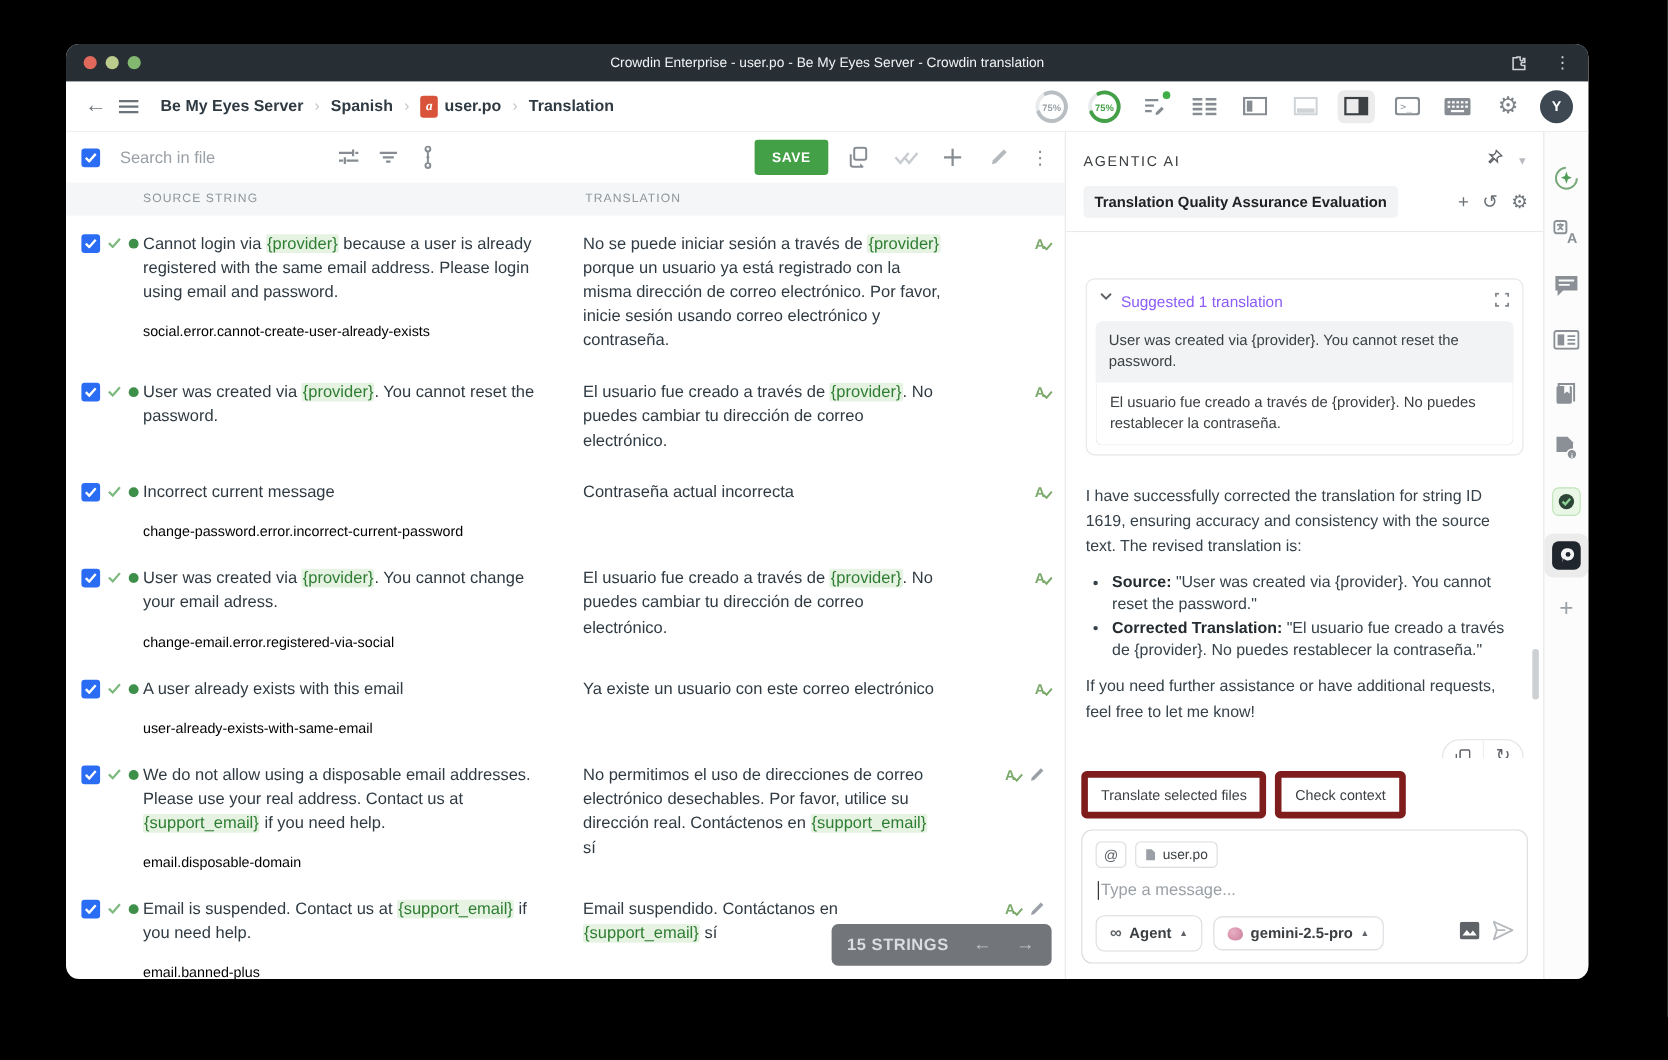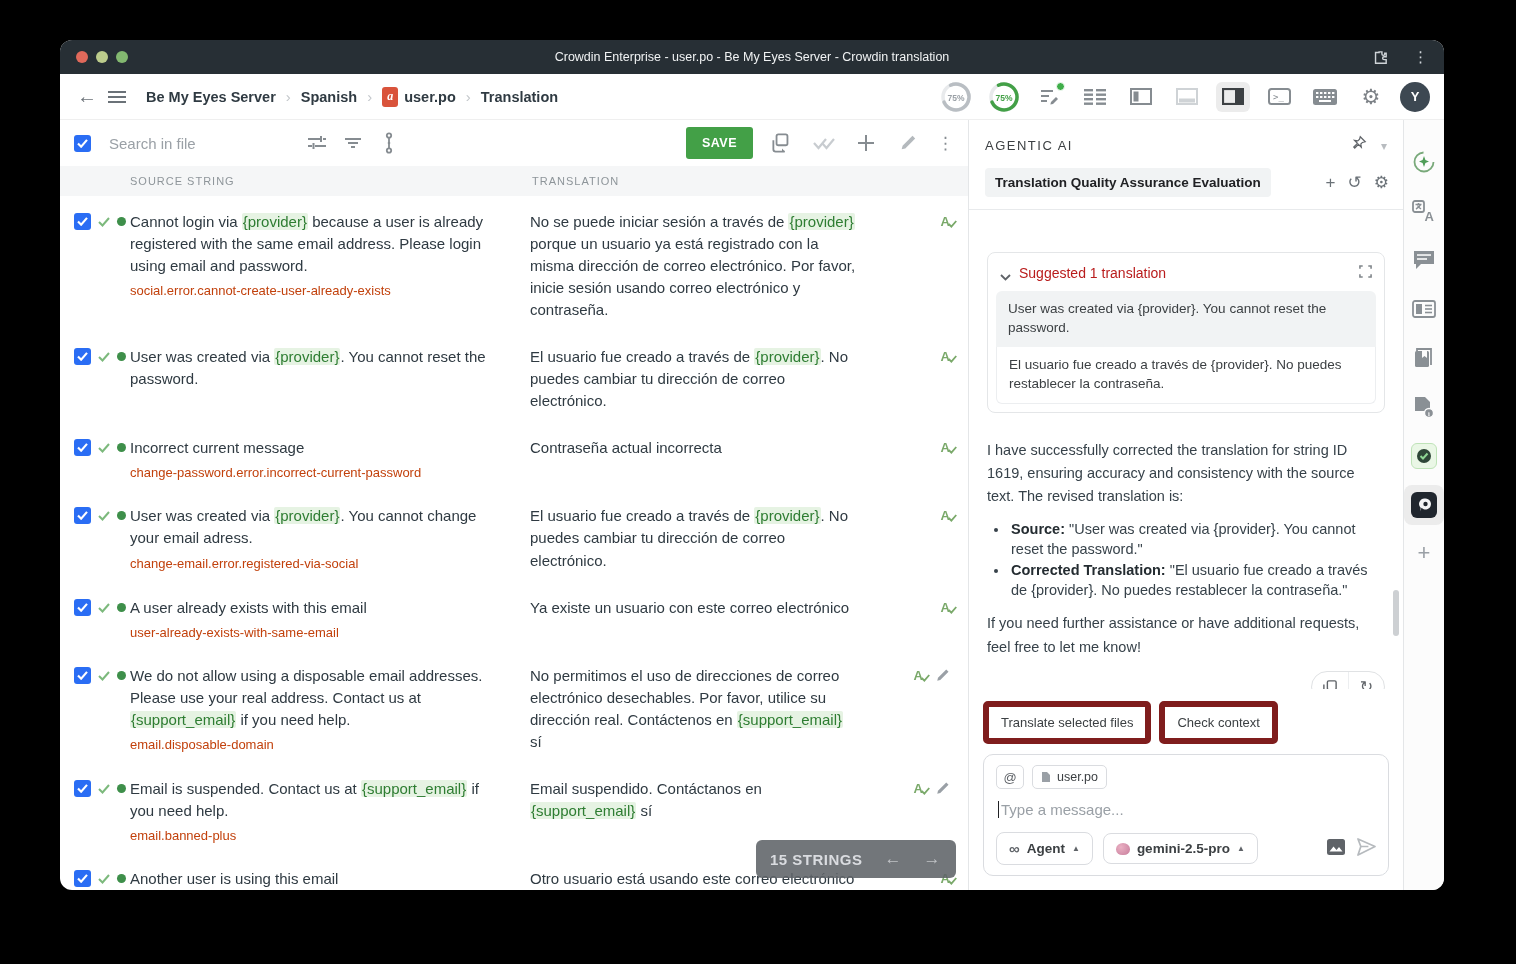--- a/index.html
+++ b/index.html
@@ -50,21 +50,21 @@
   .thead { height:30px; background:#f5f6f7; display:grid; grid-template-columns:70px 400px 1fr 84px; align-items:center; font-size:11px; letter-spacing:1px; color:#8e959a; flex:none; }
   .thead .h1 { grid-column:2; } .thead .h2 { grid-column:3; padding-left:2px; }
 
   .rows { flex:1; overflow:hidden; }
   .row { display:grid; grid-template-columns:70px 400px 1fr 84px; padding:15px 0 10px 0; }
   .ctl { display:flex; align-items:flex-start; gap:7px; padding-left:14px; padding-top:2px; }
   .st-check { color:#7cb97c; }
   .dot { width:9px; height:9px; border-radius:50%; background:#3e8f4a; margin-top:4px; }
   .cell-txt { font-size:15px; color:#2f3a42; line-height:1.47; padding-right:28px; }
   .ph { color:#2e7d32; background:#e6f3e3; border-radius:2px; padding:0 1px; }
-  .key { font-size:13px; color:#c2410c; margin-top:6px; }
+  .key { font-size:13px; color:#000000; margin-top:16px; }
   .act { display:flex; align-items:flex-start; justify-content:flex-end; gap:12px; padding-right:18px; padding-top:3px; }
   .aicon { color:#7aa96a; font-size:13px; font-weight:bold; position:relative; cursor:pointer; }
   .aicon .sub { position:absolute; left:7px; top:6px; }
   .pencil-ico { color:#9aa0a6; cursor:pointer; }
 
   .pager { position:absolute; right:12px; bottom:12px; width:200px; height:38px; background:rgba(95,99,104,.88); border-radius:6px; display:flex; align-items:center; padding:4px 14px; color:#dadce0; }
   .pager .cnt { font-size:15px; font-weight:bold; letter-spacing:.5px; }
   .pager .arr { font-size:17px; color:#c0c3c6; margin-left:22px; cursor:pointer; }
 
   
@@ -73,21 +73,21 @@
   .panel-title { font-size:13px; letter-spacing:1.5px; color:#3c4043; }
   .panel-head-ico { margin-left:auto; display:flex; align-items:center; gap:14px; color:#5f6368; }
   .chev-sm { color:#b8bcc0; font-size:12px; }
   .tabrow { display:flex; align-items:center; padding:2px 14px 12px 16px; border-bottom:1px solid #e8eaec; }
   .tabpill { background:#f1f3f4; border-radius:4px; padding:7px 10px; font-size:13.5px; font-weight:bold; color:#202124; cursor:pointer; }
   .tabrow-ico { margin-left:auto; display:flex; align-items:center; gap:12px; color:#6b7278; }
   .glyphbtn { font-size:17px; color:#6b7278; cursor:pointer; line-height:1; }
 
   .panel-scroll { flex:1; overflow:hidden; padding:42px 18px 0 18px; position:relative; }
   .sugg-card { border:1px solid #e4e6e8; border-radius:8px; padding:8px; }
-  .sugg-head { display:flex; align-items:flex-end; padding:4px 4px 10px 4px; font-size:14px; color:#b91c1c; gap:8px; }
+  .sugg-head { display:flex; align-items:flex-start; padding:4px 4px 10px 4px; font-size:14px; color:#8b5cf6; gap:8px; }
   .expand-ico { margin-left:auto; color:#80868b; cursor:pointer; }
   .sugg-src { background:#f1f3f4; border-radius:6px 6px 0 0; padding:9px 12px; font-size:13.5px; color:#3c4043; line-height:1.4; }
   .sugg-tr { background:#fff; border:1px solid #eceef0; border-top:none; border-radius:0 0 6px 6px; padding:9px 12px; font-size:13.5px; color:#3c4043; line-height:1.4; }
 
   .msg { margin-top:26px; font-size:14.5px; color:#37424a; line-height:1.6; }
   .msg ul { margin:12px 0 12px 22px; }
   .msg li { margin-bottom:2px; line-height:1.35; padding-left:2px; }
   .msg li b { color:#242c31; }
   .msg .outro { margin-top:10px; }
   .msg-actions { display:flex; justify-content:flex-end; margin-top:12px; }

